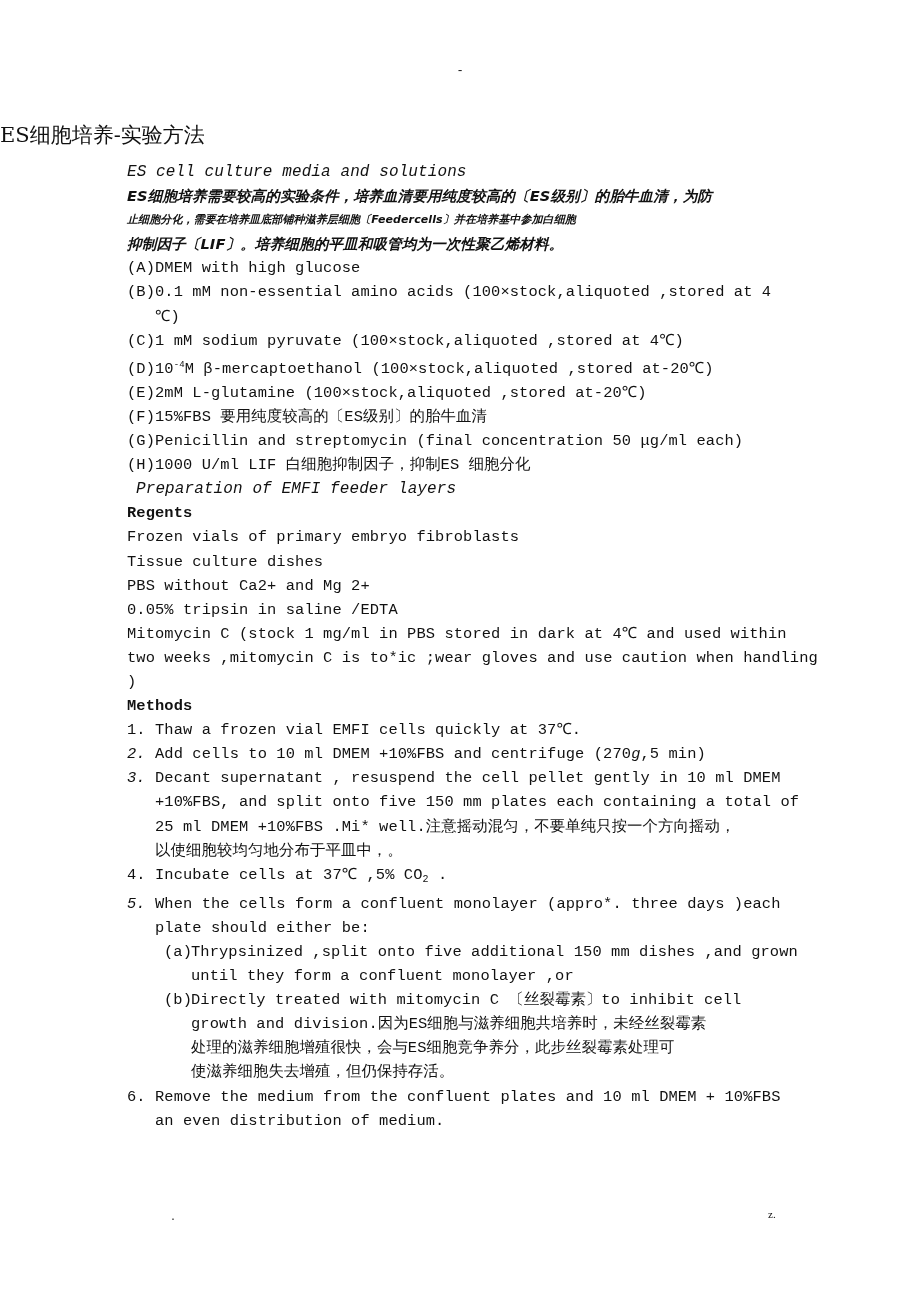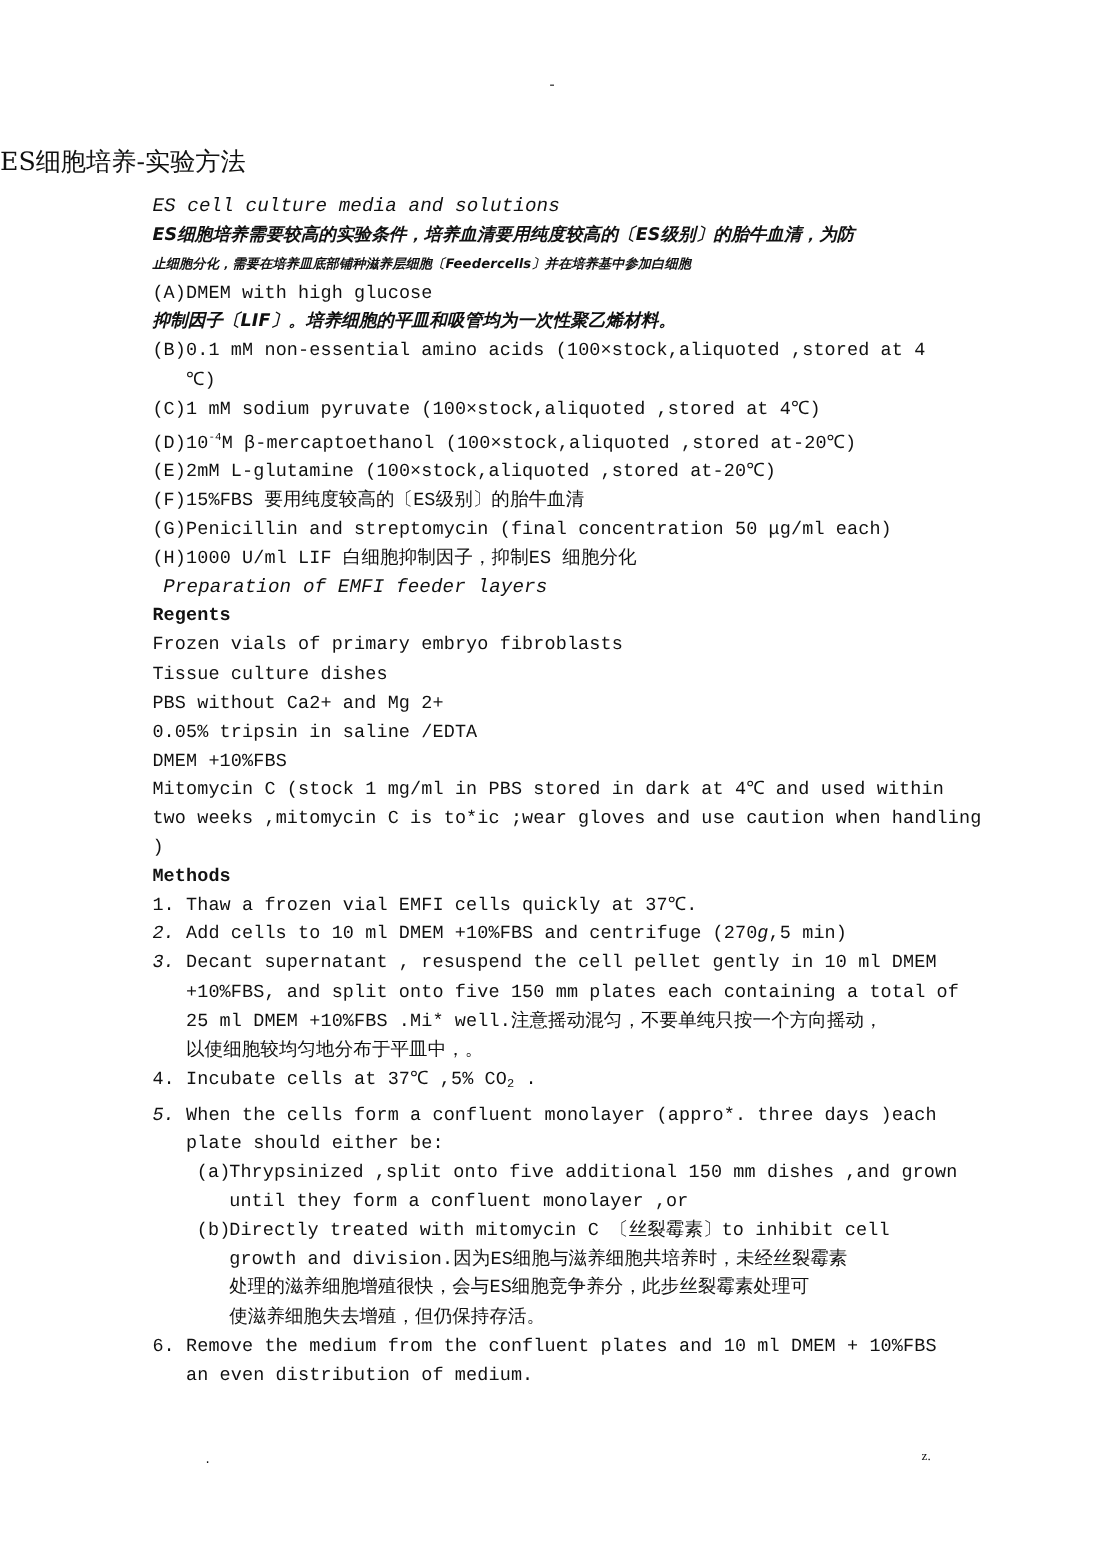--- a/index.html
+++ b/index.html
@@ -31,39 +31,38 @@
 <body>
 
 <div class="page">
   <div class="hdr-mark">-</div>
   <div class="title">ES细胞培养-实验方法</div>
 
   <div class="content">
     <div class="line sec">ES cell culture media and solutions</div>
     <div class="line b cjk" style="font-size:14.6px">ES细胞培养需要较高的实验条件，培养血清要用纯度较高的〔ES级别〕的胎牛血清，为防</div>
     <div class="line b cjk" style="font-size:11px">止细胞分化，需要在培养皿底部铺种滋养层细胞〔Feedercells〕并在培养基中参加白细胞</div>
+    <div class="line b cjk" style="font-size:14.6px">抑制因子〔LIF〕。培养细胞的平皿和吸管均为一次性聚乙烯材料。</div>
+
     <div class="line"><span>(A)</span><span>DMEM with high glucose</span></div>
-
-    <div class="line b cjk" style="font-size:14.6px">抑制因子〔LIF〕。培养细胞的平皿和吸管均为一次性聚乙烯材料。</div>
     <div class="line"><span>(B)</span><span>0.1 mM non-essential amino acids (100×stock,aliquoted ,stored at 4</span></div>
     <div class="line indent1">℃)</div>
     <div class="line"><span>(C)</span><span>1 mM sodium pyruvate (100×stock,aliquoted ,stored at 4℃)</span></div>
     <div class="line"><span>(D)</span><span>10</span><span class="sup">-4</span><span>M  β-mercaptoethanol (100×stock,aliquoted ,stored at-20℃)</span></div>
     <div class="line"><span>(E)</span><span>2mM  L-glutamine (100×stock,aliquoted ,stored at-20℃)</span></div>
     <div class="line"><span>(F)</span><span>15%FBS 要用纯度较高的〔ES级别〕的胎牛血清</span></div>
     <div class="line"><span>(G)</span><span>Penicillin and streptomycin (final concentration 50 μg/ml each)</span></div>
     <div class="line"><span>(H)</span><span>1000 U/ml LIF 白细胞抑制因子，抑制ES 细胞分化</span></div>
 
     <div class="line sec" style="padding-left:9px">Preparation of EMFI feeder layers</div>
     <div class="line b">Regents</div>
     <div class="line">Frozen vials of primary embryo fibroblasts</div>
     <div class="line">Tissue culture dishes</div>
     <div class="line">PBS without Ca2+ and Mg 2+</div>
     <div class="line">0.05% tripsin in saline /EDTA</div>
-    <div class="line">DMEM +10%FBS</div>
     <div class="line">Mitomycin C (stock 1 mg/ml in PBS stored in dark at 4℃ and used within</div>
     <div class="line">two weeks ,mitomycin C is to*ic ;wear gloves and use caution when handling</div>
     <div class="line">)</div>
 
     <div class="line b">Methods</div>
 
     <div class="line"><span class="hang">1.</span><span>Thaw a frozen vial EMFI cells quickly at 37℃.</span></div>
     <div class="line"><span class="hang it">2.</span><span>Add cells to 10 ml DMEM +10%FBS and centrifuge (270</span><span class="it">g</span><span>,5 min)</span></div>
     <div class="line"><span class="hang it">3.</span><span>Decant supernatant , resuspend the cell pellet gently in 10 ml DMEM</span></div>
     <div class="line indent1">+10%FBS, and split onto five 150 mm plates each containing a total of</div>

